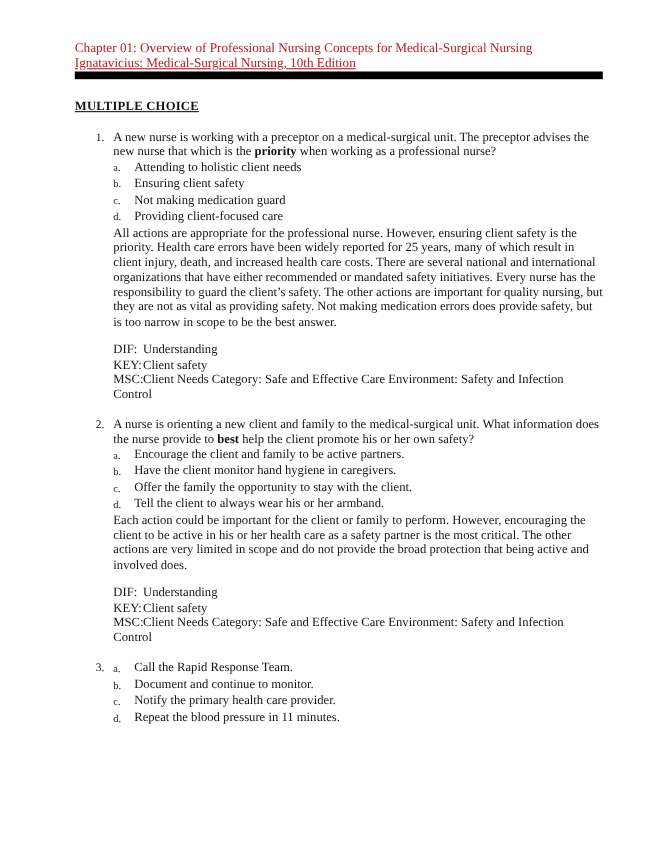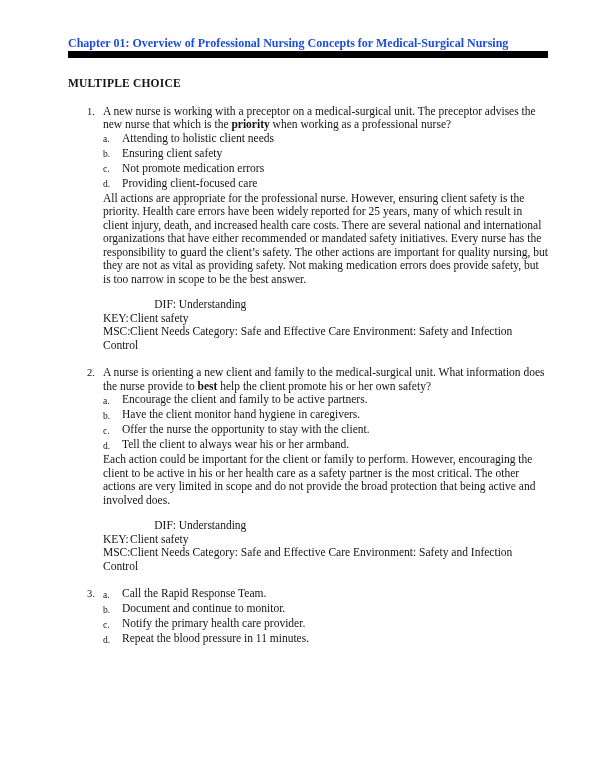--- a/index.html
+++ b/index.html
@@ -12,34 +12,35 @@
     color: #141414;
     font-family: "Liberation Serif", "DejaVu Serif", serif;
     font-size: 11.5px;
     line-height: 13.5px;
     padding: 36px 52px 0 68px;
     overflow: hidden;
   }
   .title-line {
     font-size: 12px;
     line-height: 14px;
-    font-weight: bold;
-    color: #1d4ed8;
+    font-weight: normal;
+    color: #b91c1c;
   }
   .title-underlined { text-decoration: underline; }
   .black-bar {
     height: 7px;
     background: #000000;
     margin-top: 1px;
     width: 100%;
   }
   .section-heading {
     margin-top: 19px;
     font-weight: bold;
     letter-spacing: 0.2px;
+    text-decoration: underline;
   }
   .question { display: flex; margin-top: 14px; }
   .qnum {
     flex: none;
     width: 35px;
     padding-left: 19px;
     font-size: 10.5px;
   }
   .qbody { flex: 1; min-width: 0; }
   .stem { }
@@ -50,51 +51,52 @@
     width: 19px;
     font-size: 9.5px;
     padding-top: 1.5px;
   }
   .opt-text { flex: 1; }
   .ans-line { margin-top: 5px; }
   .lbl { display: inline-block; width: 27px; }
   .rationale { }
   .meta { margin-top: 12px; }
   .meta-row { display: flex; }
-  .dif-cell { flex: none; width: 192px; text-align: center; }
+  .dif-cell { flex: none; width: 192px; }
   .top-cell { flex: 1; }
   .top-lbl { width: 30px; }
 </style>
 </head>
 <body>
 
 <div class="page">
 
   <header>
     <div class="title-line">Chapter 01: Overview of Professional Nursing Concepts for Medical-Surgical Nursing</div>
+    <div class="title-line title-underlined">Ignatavicius: Medical-Surgical Nursing, 10th Edition</div>
     <div class="black-bar"></div>
   </header>
 
   <div class="section-heading">MULTIPLE CHOICE</div>
 
   <section class="question">
     <div class="qnum">1.</div>
     <div class="qbody">
       <div class="stem"><span>A new nurse is working with a preceptor on a medical-surgical unit. The preceptor advises the new nurse that which is the </span><b>priority</b><span> when working as a professional nurse?</span></div>
       <div class="opt">
           <span class="opt-letter">a.</span>
           <span class="opt-text">Attending to holistic client needs</span>
         </div>
       <div class="opt">
           <span class="opt-letter">b.</span>
           <span class="opt-text">Ensuring client safety</span>
         </div>
       <div class="opt">
           <span class="opt-letter">c.</span>
-          <span class="opt-text">Not promote medication errors</span>
+          <span class="opt-text">Not making medication guard</span>
         </div>
       <div class="opt">
           <span class="opt-letter">d.</span>
           <span class="opt-text">Providing client-focused care</span>
         </div>
       <div class="rationale">All actions are appropriate for the professional nurse. However, ensuring client safety is the priority. Health care errors have been widely reported for 25 years, many of which result in client injury, death, and increased health care costs. There are several national and international organizations that have either recommended or mandated safety initiatives. Every nurse has the responsibility to guard the client’s safety. The other actions are important for quality nursing, but they are not as vital as providing safety. Not making medication errors does provide safety, but is too narrow in scope to be the best answer.</div>
       <div class="meta">
         <div class="meta-row">
           <div class="dif-cell"><span class="lbl">DIF:</span><span>Understanding</span></div>
         </div>
@@ -111,21 +113,21 @@
       <div class="opt">
           <span class="opt-letter">a.</span>
           <span class="opt-text">Encourage the client and family to be active partners.</span>
         </div>
       <div class="opt">
           <span class="opt-letter">b.</span>
           <span class="opt-text">Have the client monitor hand hygiene in caregivers.</span>
         </div>
       <div class="opt">
           <span class="opt-letter">c.</span>
-          <span class="opt-text">Offer the nurse the opportunity to stay with the client.</span>
+          <span class="opt-text">Offer the family the opportunity to stay with the client.</span>
         </div>
       <div class="opt">
           <span class="opt-letter">d.</span>
           <span class="opt-text">Tell the client to always wear his or her armband.</span>
         </div>
       <div class="rationale">Each action could be important for the client or family to perform. However, encouraging the client to be active in his or her health care as a safety partner is the most critical. The other actions are very limited in scope and do not provide the broad protection that being active and involved does.</div>
       <div class="meta">
         <div class="meta-row">
           <div class="dif-cell"><span class="lbl">DIF:</span><span>Understanding</span></div>
         </div>

